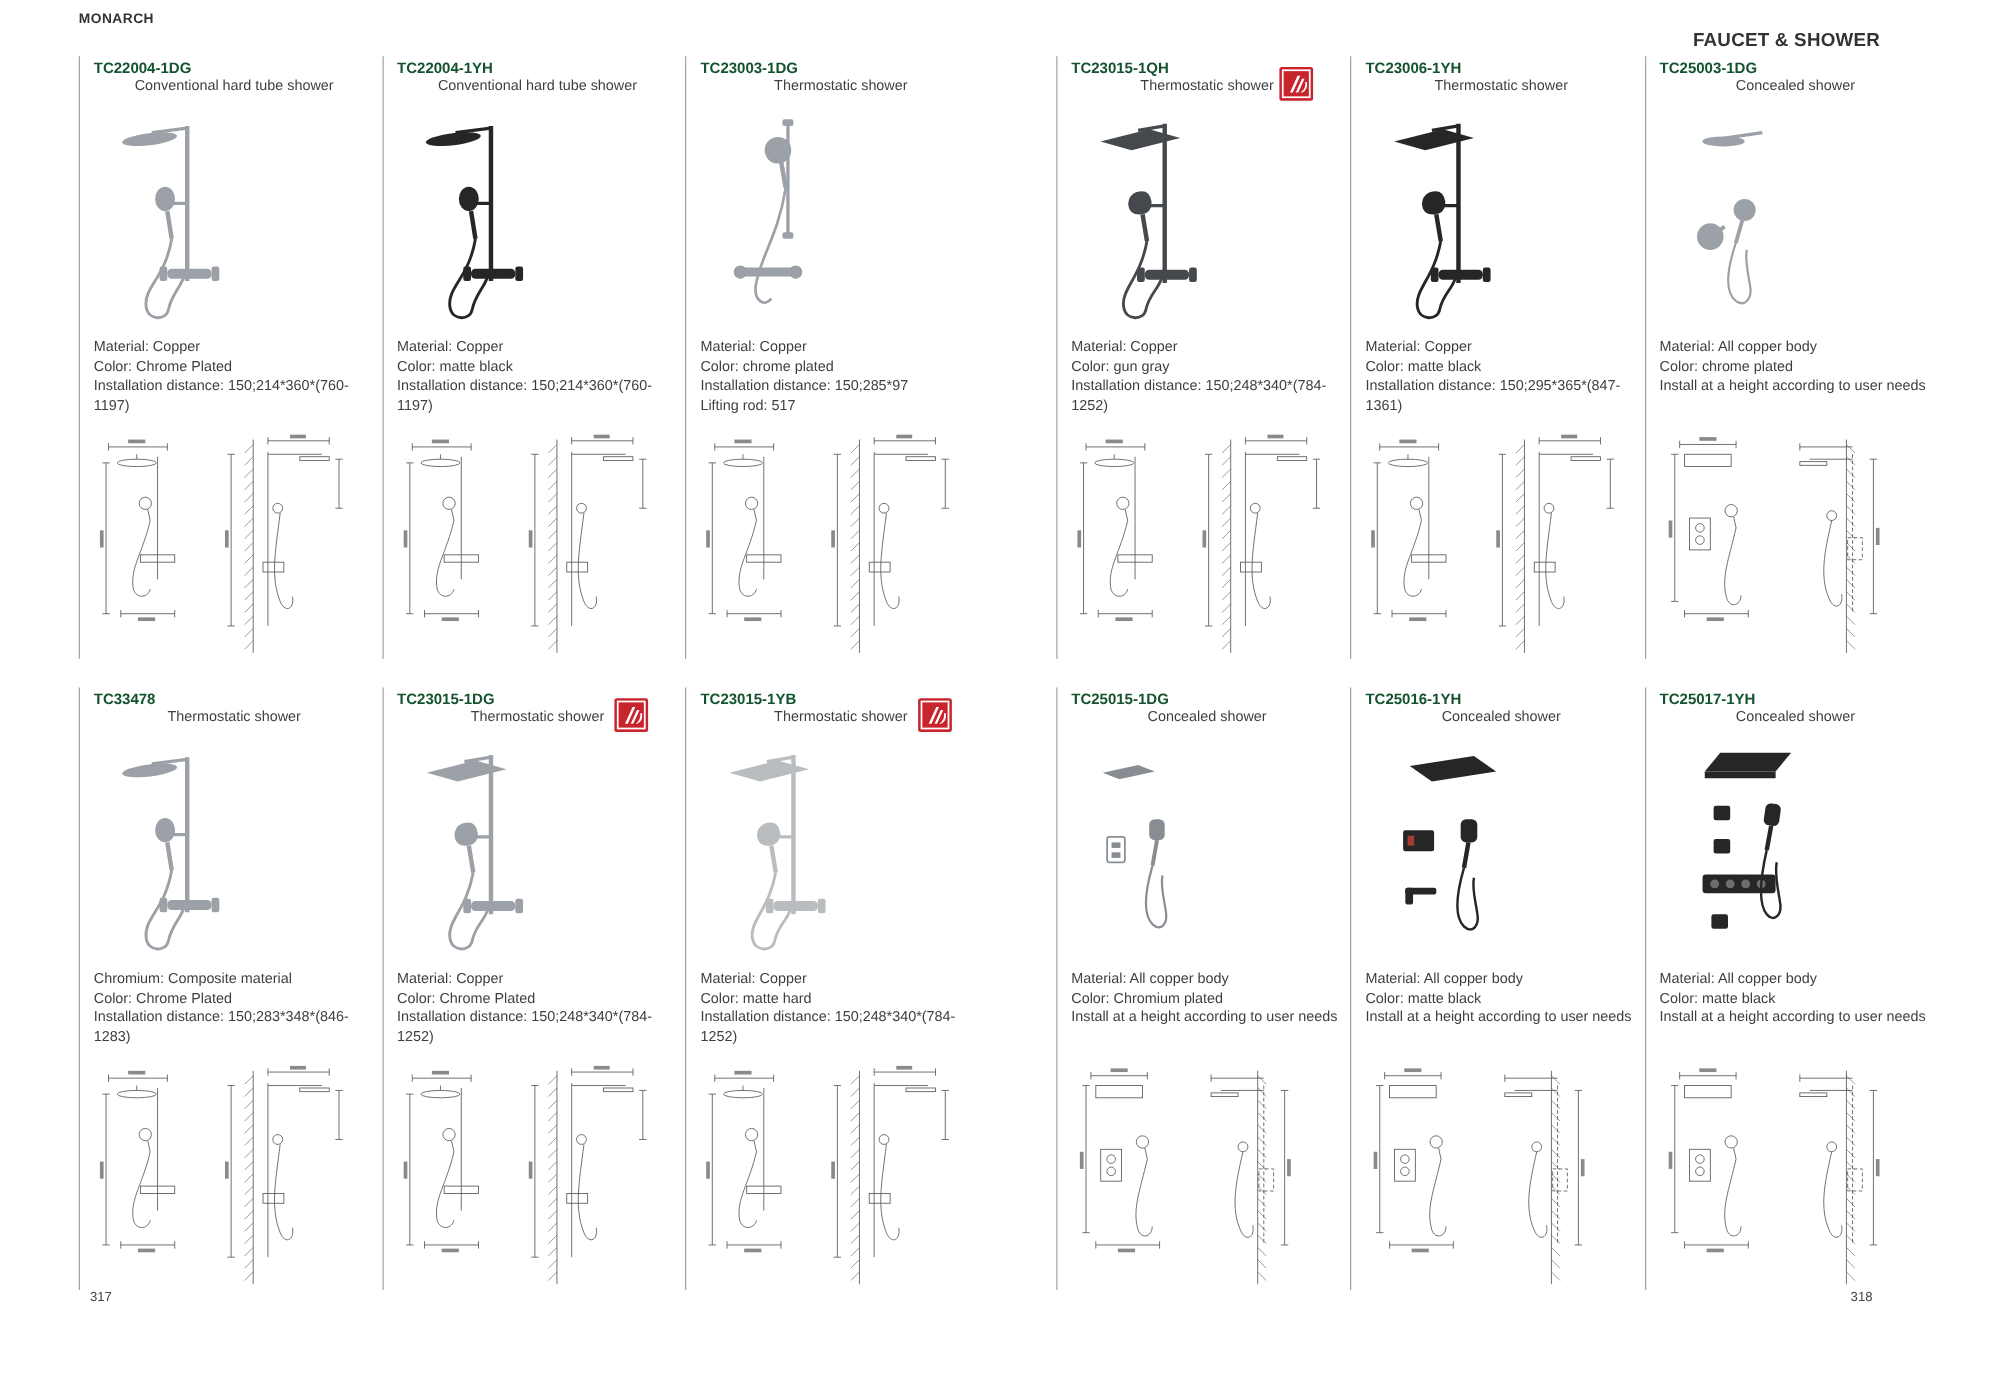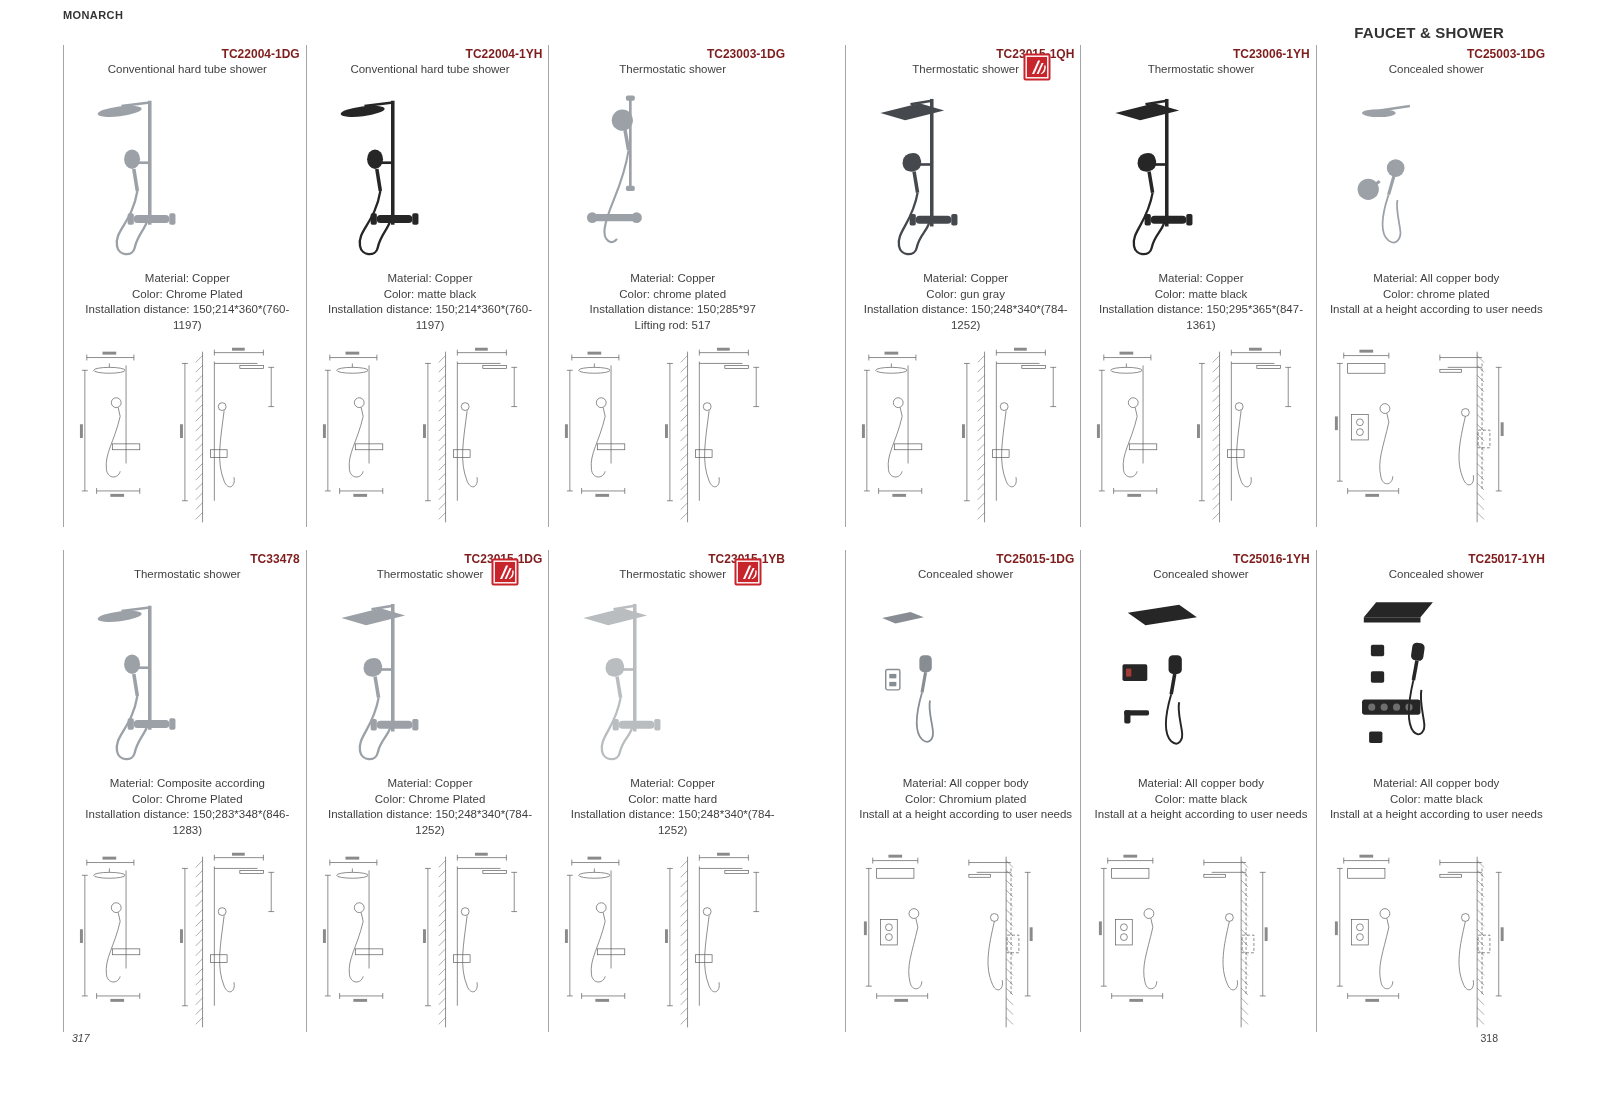--- a/index.html
+++ b/index.html
@@ -7,28 +7,28 @@
     width:1610px;height:1100px;background:#ffffff;position:relative;
     font-family:"Liberation Sans", sans-serif;color:#3d3d3d;
     -webkit-font-smoothing:antialiased;overflow:hidden;
   }
   .brand{position:absolute;left:63px;top:9px;font-size:11px;font-weight:bold;letter-spacing:.4px;color:#333;}
   .section{position:absolute;right:106px;top:24px;font-size:15px;font-weight:bold;letter-spacing:.2px;color:#333;}
   .half{position:absolute;top:45px;display:grid;grid-template-columns:repeat(3,1fr);grid-template-rows:505px 505px;align-items:start;}
   .half-left{left:63px;width:728px;}
   .half-right{left:845px;width:706px;}
   .cell{position:relative;height:480px;border-left:1px solid #a5a5a5;padding:2px 6px 0 11px;}
-  .model{font-size:12px;font-weight:bold;color:#7f1d1d;line-height:15px;text-align:right;}
+  .model{font-size:12px;font-weight:bold;color:#14532d;line-height:15px;}
   .ptype{font-size:11.5px;color:#3f3f3f;line-height:15px;text-align:center;}
   .photo{height:188px;margin-top:6px;display:flex;align-items:flex-start;justify-content:flex-start;padding-left:10px;}
-  .info{font-size:11.5px;line-height:15.5px;min-height:66px;color:#3f3f3f;text-align:center;}
+  .info{font-size:11.5px;line-height:15.5px;min-height:66px;color:#3f3f3f;}
   .drawing{margin-top:6px;height:192px;padding-left:2px;}
   .badge{position:absolute;top:8px;right:29px;width:28px;height:28px;}
   .pageno{position:absolute;font-size:10.5px;color:#444;}
-  .pageno-left{left:72px;top:1032px;font-style:italic;}
+  .pageno-left{left:72px;top:1032px;}
   .pageno-right{right:112px;top:1032px;}
   
   .c-chrome{color:#9ba1a7;}
   .c-black{color:#262626;}
   .c-gun{color:#45494e;}
   .c-white{color:#b9bdbf;}
   .c-gray{color:#878d93;}
   .c-drw{color:#5a5a5a;}
   svg{display:block;}
 </style>
@@ -304,21 +304,21 @@
 
   <div class="cell">
     <div class="model">TC33478</div>
     <div class="ptype">Thermostatic shower</div>
     <div class="photo">
       <svg class="c-chrome" width="126" height="186" viewBox="0 0 140 210">
           <use href="#sym-col-round"></use>
         </svg>
     </div>
     <div class="info">
-      <div>Material: Composite according</div>
+      <div>Chromium: Composite material</div>
       <div>Color: Chrome Plated</div>
       <div>Installation distance: 150;283*348*(846-1283)</div>
       <div></div>
     </div>
     <div class="drawing">
       <svg class="c-drw" width="206" height="188" viewBox="0 0 210 190">
           <use href="#sym-drw-exposed"></use>
         </svg>
     </div>
   </div>

